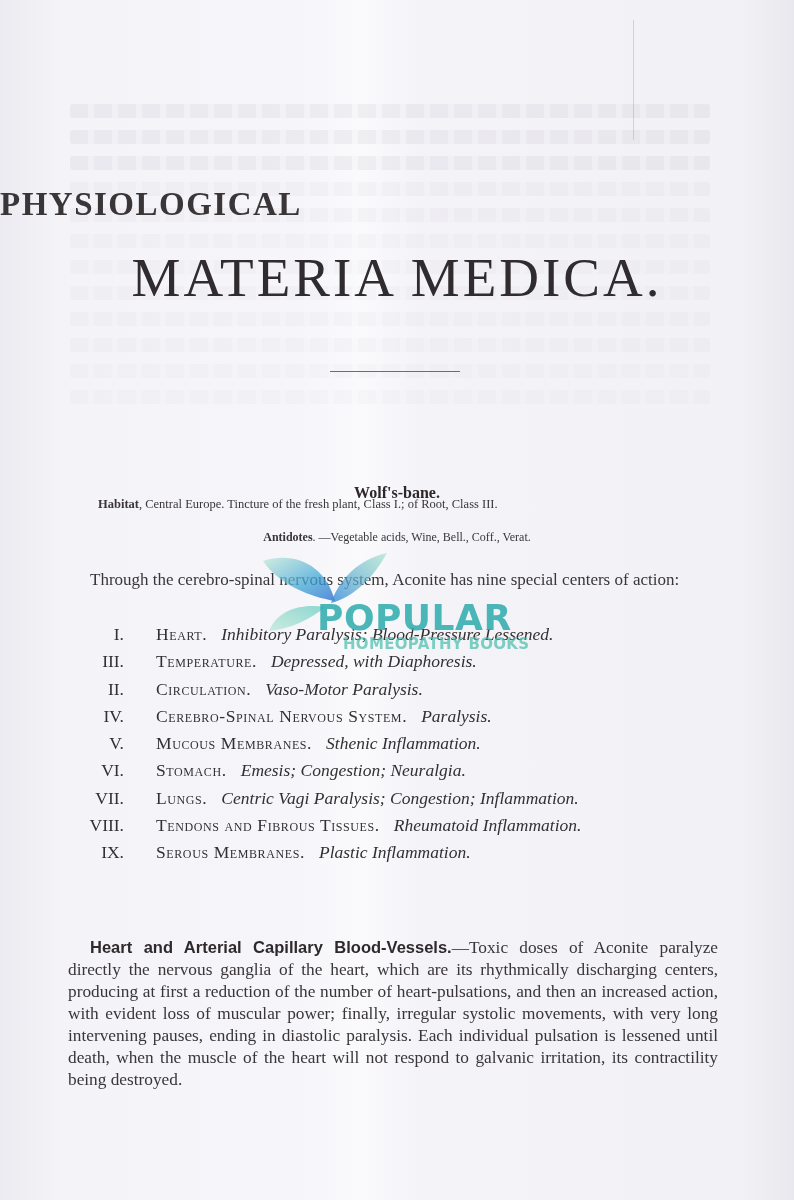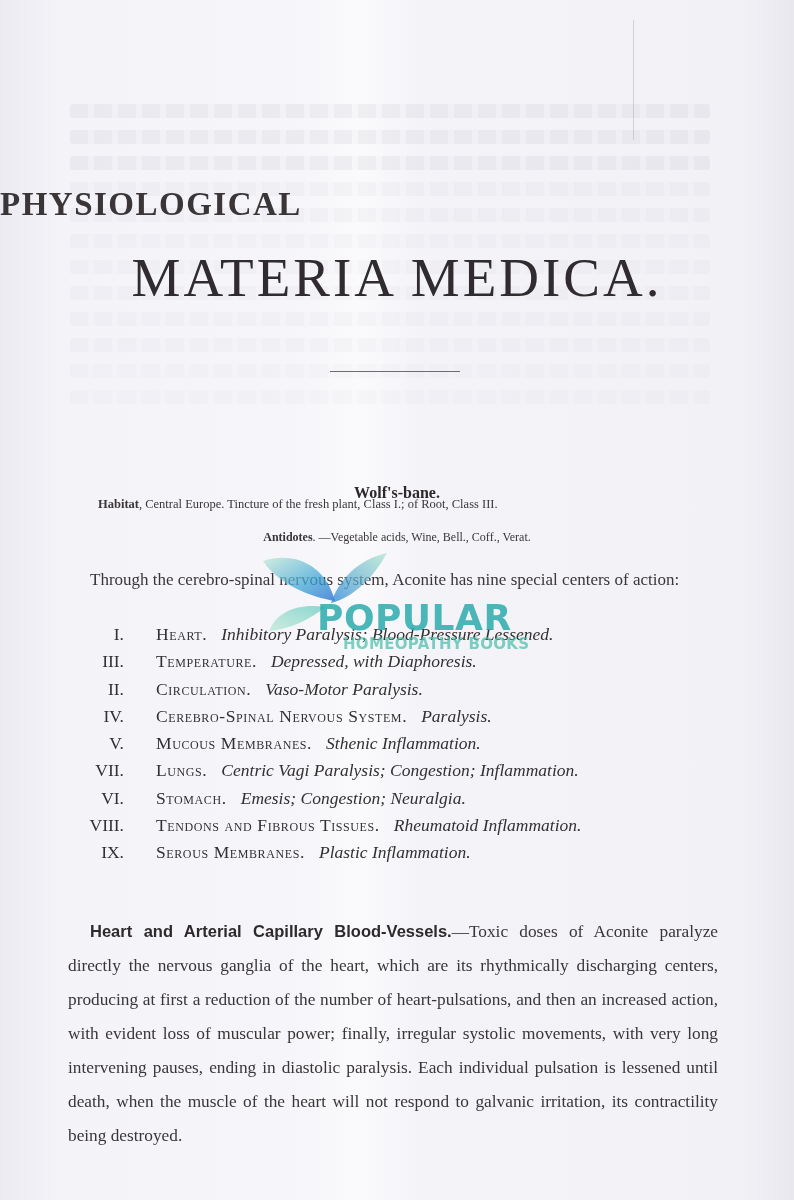--- a/index.html
+++ b/index.html
@@ -152,25 +152,25 @@
       font-variant: small-caps;
       letter-spacing: 0.6px;
       margin-right: 14px;
       margin-left: 8px;
     }
     .centers .effect {
       font-style: italic;
     }
     .body-para {
       position: absolute;
-      top: 897px;
+      top: 919px;
       left: 68px;
       width: 650px;
       font-size: 17.3px;
-      line-height: 34px;
+      line-height: 22px;
       color: #3a3638;
       text-align: justify;
       text-indent: 22px;
     }
     .body-para .heading {
       font-family: "Liberation Sans", "DejaVu Sans", sans-serif;
       font-weight: bold;
       font-size: 16.5px;
       color: #2e2a2c;
     }
@@ -272,28 +272,28 @@
       <span class="num">IV.</span>
       <span class="organ">Cerebro-Spinal Nervous System.</span>
       <span class="effect">Paralysis.</span>
     </li>
     <li>
       <span class="num">V.</span>
       <span class="organ">Mucous Membranes.</span>
       <span class="effect">Sthenic Inflammation.</span>
     </li>
     <li>
+      <span class="num">VI.</span>
+      <span class="organ">Stomach.</span>
+      <span class="effect">Emesis; Congestion; Neuralgia.</span>
+    </li>
+    <li>
       <span class="num">VII.</span>
       <span class="organ">Lungs.</span>
       <span class="effect">Centric Vagi Paralysis; Congestion; Inflammation.</span>
-    </li>
-    <li>
-      <span class="num">VI.</span>
-      <span class="organ">Stomach.</span>
-      <span class="effect">Emesis; Congestion; Neuralgia.</span>
     </li>
     <li>
       <span class="num">VIII.</span>
       <span class="organ">Tendons and Fibrous Tissues.</span>
       <span class="effect">Rheumatoid Inflammation.</span>
     </li>
     <li>
       <span class="num">IX.</span>
       <span class="organ">Serous Membranes.</span>
       <span class="effect">Plastic Inflammation.</span>

